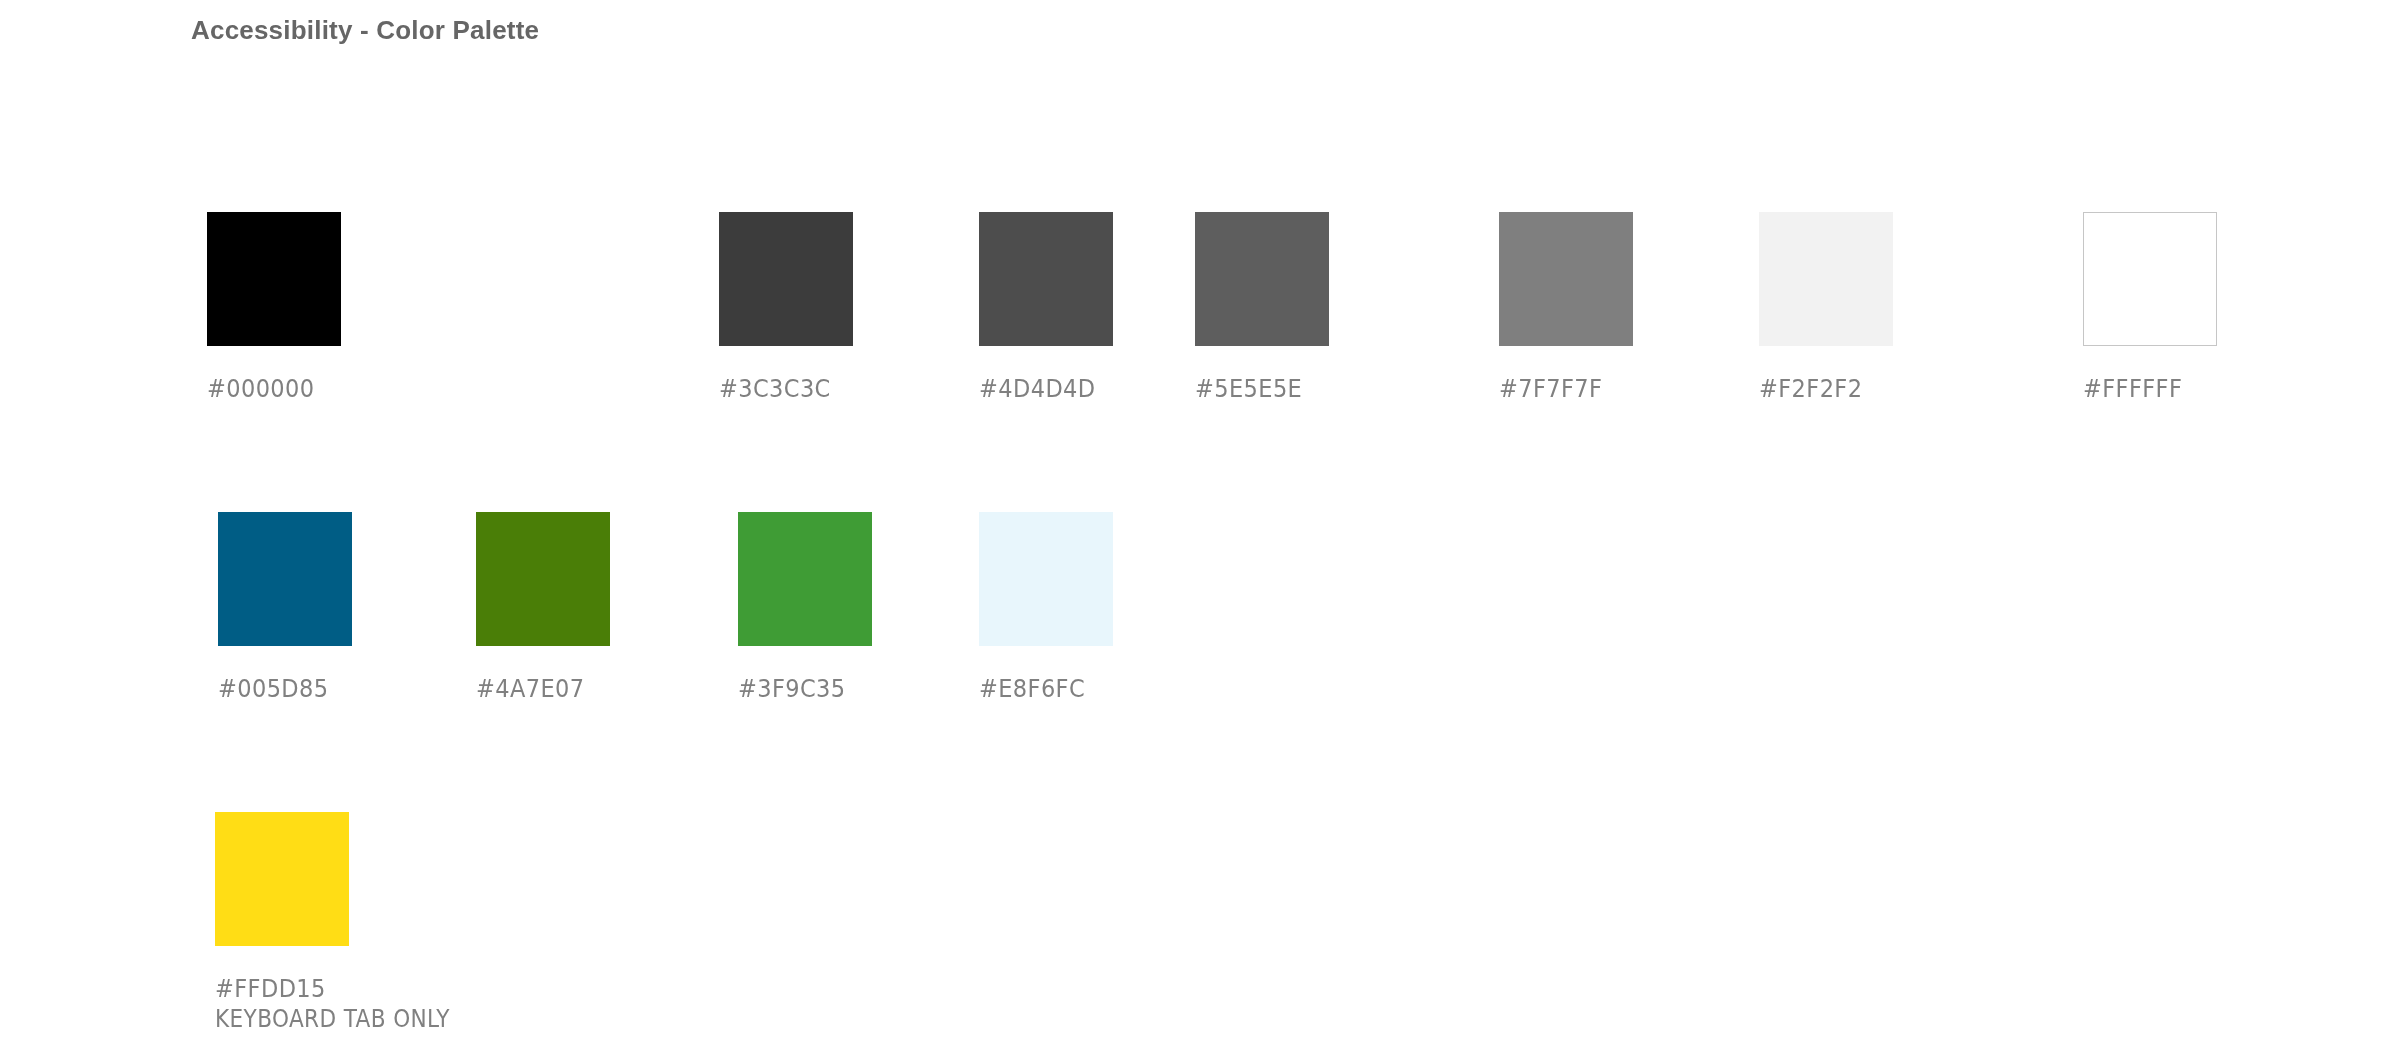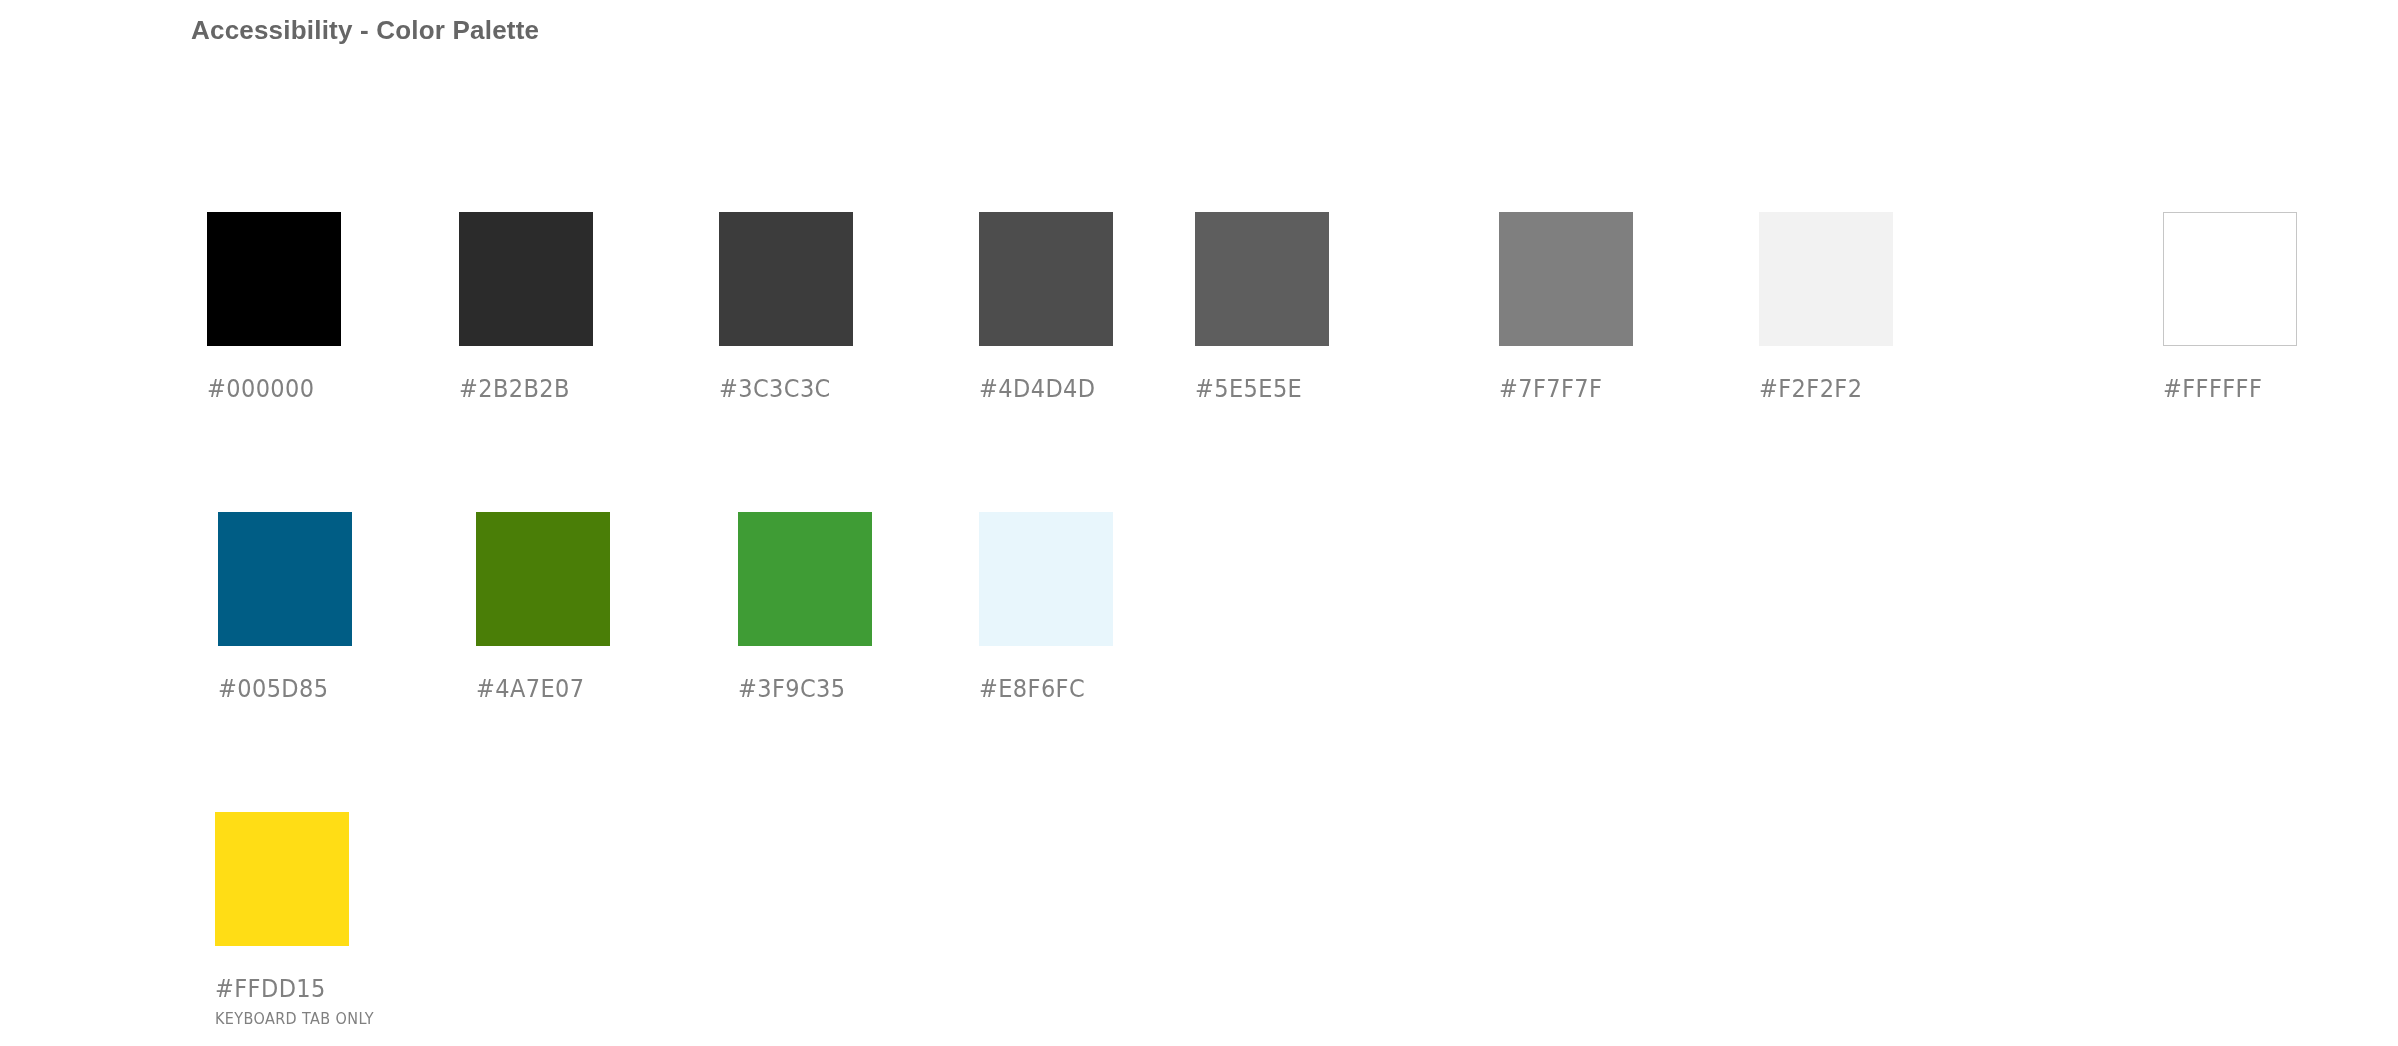--- a/index.html
+++ b/index.html
@@ -64,42 +64,38 @@
     font-weight: 400;
     color: #808080;
     line-height: 30px;
     white-space: nowrap;
     letter-spacing: 0.4px;
   }
 
   .swatch-note {
     font-family: "DejaVu Sans Condensed", "DejaVu Sans", sans-serif;
     font-stretch: condensed;
-    font-size: 16px;
+    font-size: 24px;
     font-weight: 400;
     color: #808080;
     line-height: 30px;
     white-space: nowrap;
     letter-spacing: 0.4px;
   }
 </style>
 </head>
 <body>
 
 <div id="page-title">Accessibility - Color Palette</div>
 
 <div id="palette">
     <div class="palette-row">
       <div class="swatch-cell" style="left: 8px;">
         <div class="swatch-chip" title="#000000" style="background: rgb(0, 0, 0);"></div>
         <div class="swatch-label">#000000</div>
-      </div>
-      <div class="swatch-cell" style="left: 260px;">
-        <div class="swatch-chip" title="#2B2B2B" style="background: rgb(43, 43, 43);"></div>
-        <div class="swatch-label">#2B2B2B</div>
       </div>
       <div class="swatch-cell" style="left: 520px;">
         <div class="swatch-chip" title="#3C3C3C" style="background: rgb(60, 60, 60);"></div>
         <div class="swatch-label">#3C3C3C</div>
       </div>
       <div class="swatch-cell" style="left: 780px;">
         <div class="swatch-chip" title="#4D4D4D" style="background: rgb(77, 77, 77);"></div>
         <div class="swatch-label">#4D4D4D</div>
       </div>
       <div class="swatch-cell" style="left: 996px;">
@@ -107,21 +103,21 @@
         <div class="swatch-label">#5E5E5E</div>
       </div>
       <div class="swatch-cell" style="left: 1300px;">
         <div class="swatch-chip" title="#7F7F7F" style="background: rgb(127, 127, 127);"></div>
         <div class="swatch-label">#7F7F7F</div>
       </div>
       <div class="swatch-cell" style="left: 1560px;">
         <div class="swatch-chip" title="#F2F2F2" style="background: rgb(242, 242, 242);"></div>
         <div class="swatch-label">#F2F2F2</div>
       </div>
-      <div class="swatch-cell" style="left: 1916px; padding-left: 48px;">
+      <div class="swatch-cell" style="left: 1836px; padding-left: 48px;">
         <div class="swatch-chip bordered" title="#FFFFFF" style="background: rgb(255, 255, 255);"></div>
         <div class="swatch-label">#FFFFFF</div>
       </div>
     </div>
     <div class="palette-row">
       <div class="swatch-cell" style="left: 0px; margin-left: 19px;">
         <div class="swatch-chip" title="#005D85" style="background: rgb(0, 93, 133);"></div>
         <div class="swatch-label">#005D85</div>
       </div>
       <div class="swatch-cell" style="left: 277px;">

